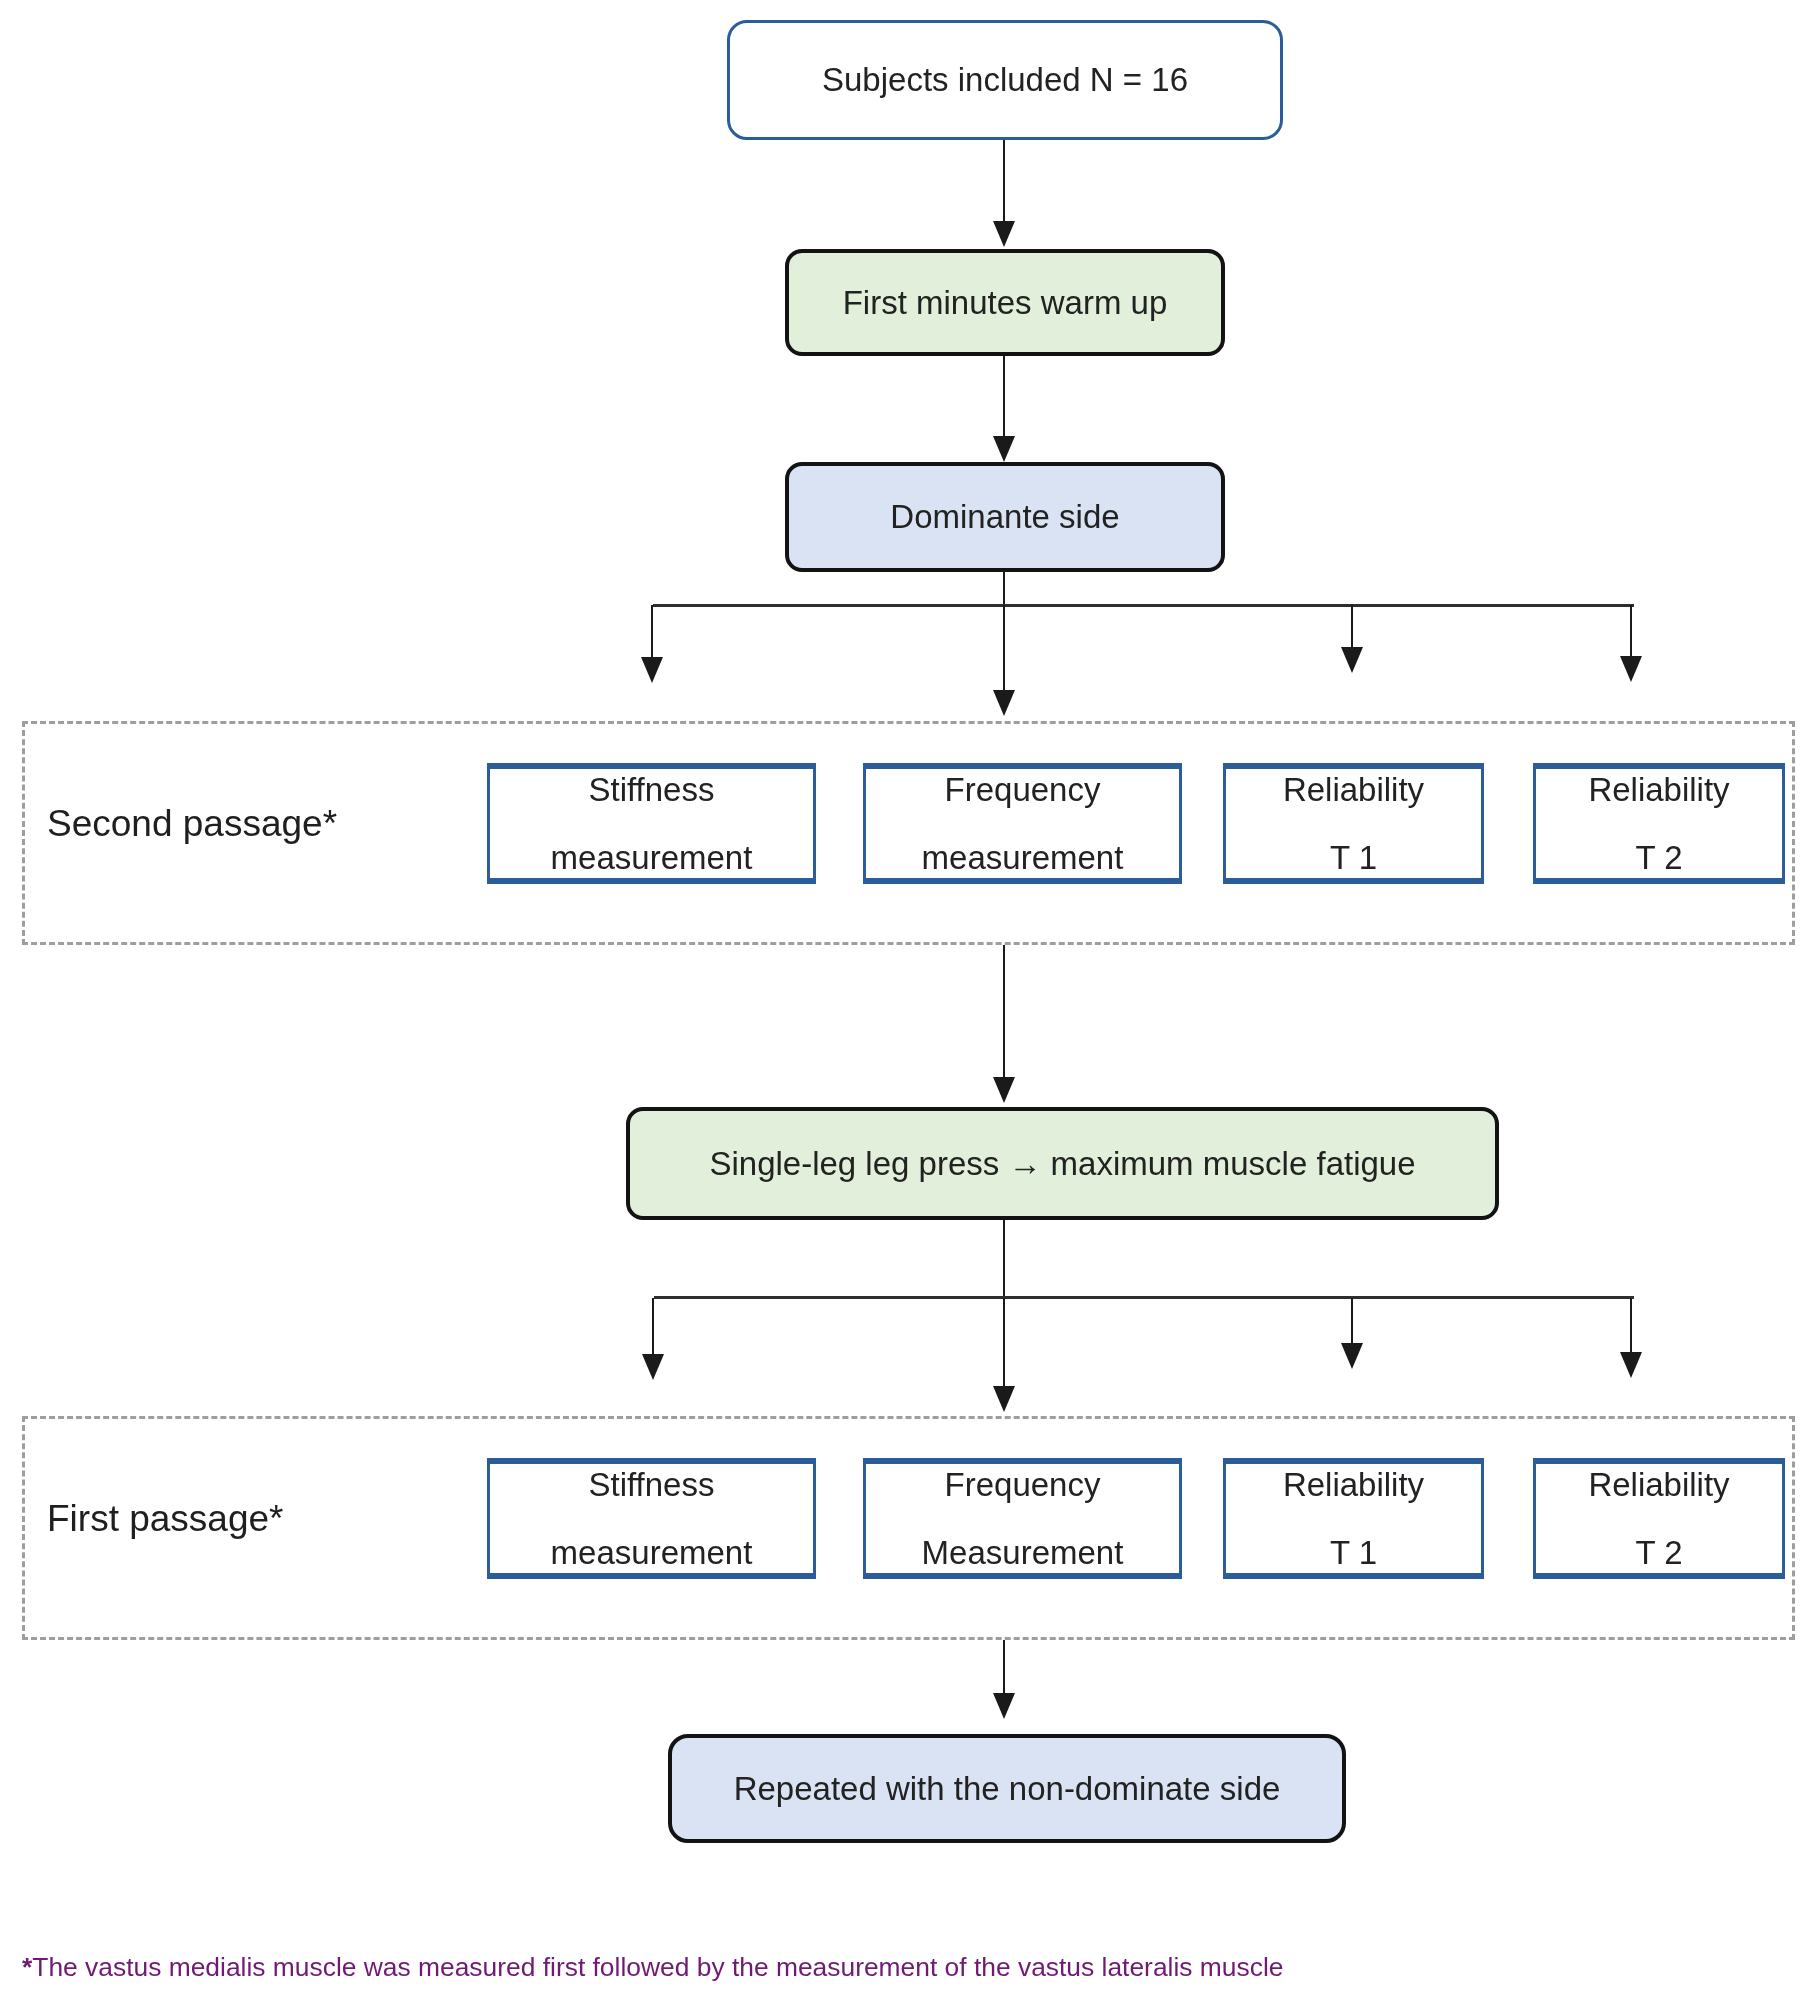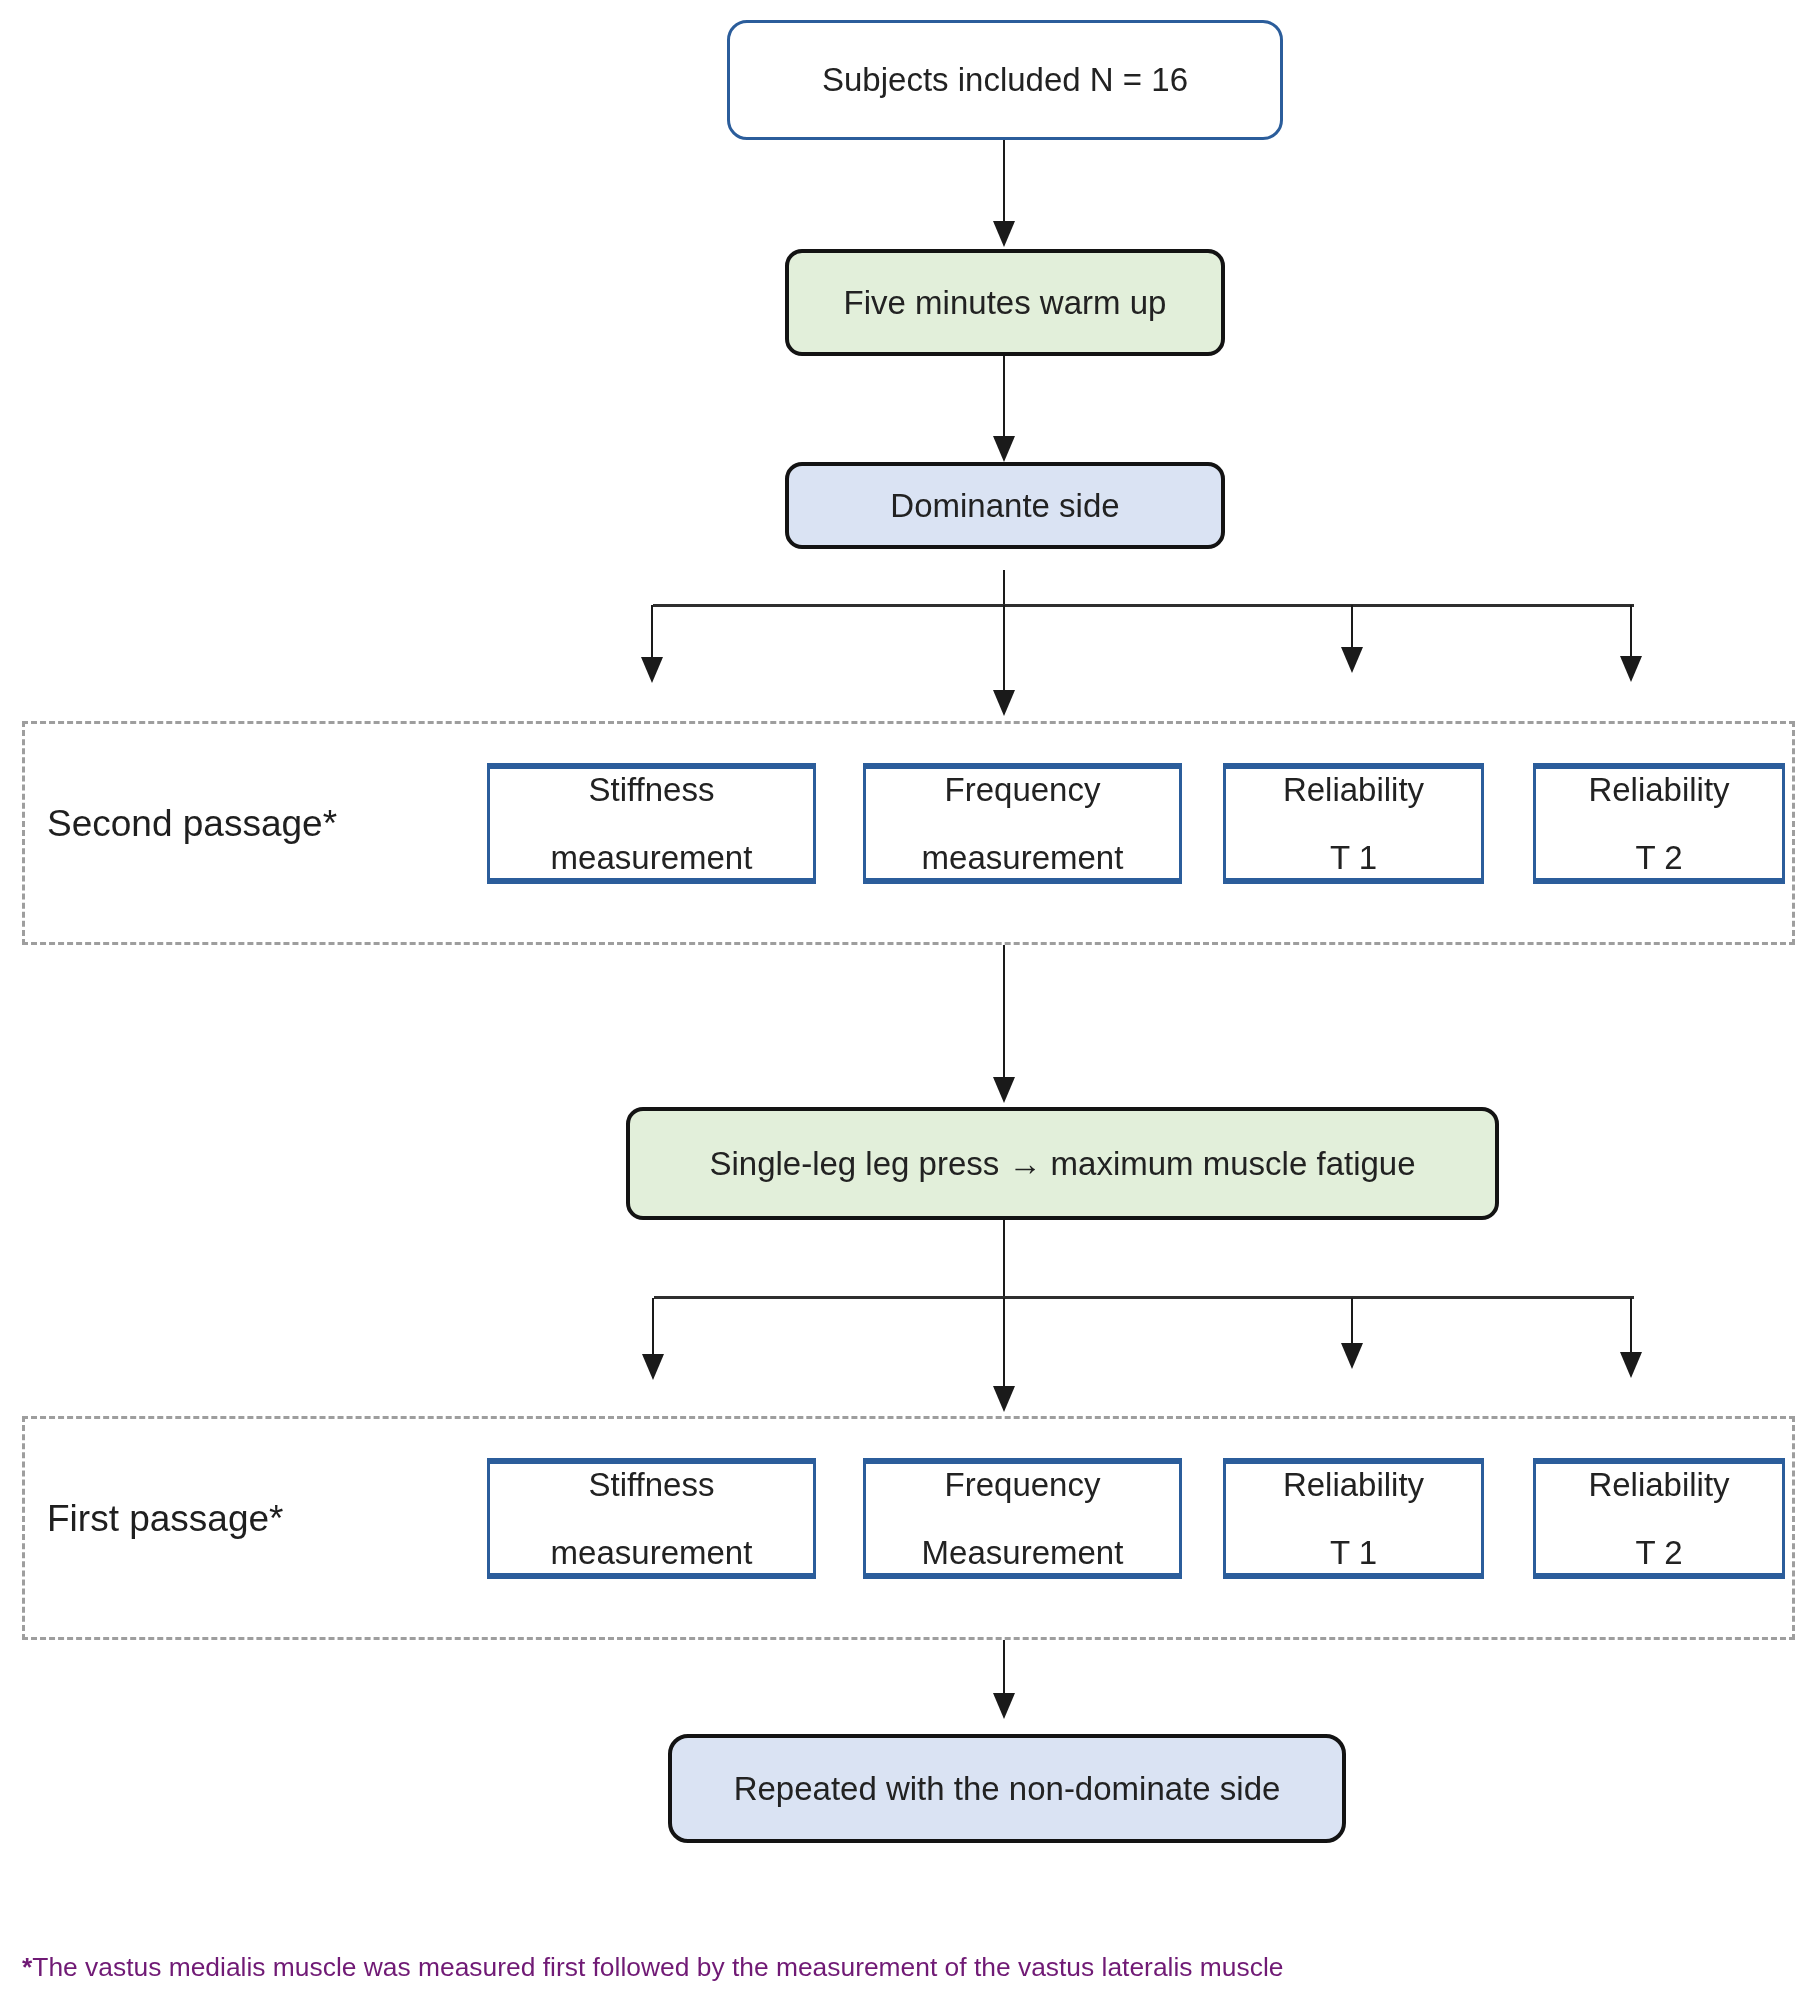--- a/index.html
+++ b/index.html
@@ -86,26 +86,26 @@
 </head>
 <body>
 
 <div class="canvas">
 
   <div class="node round-blue-outline" style="left:727px;top:20px;width:556px;height:120px;">Subjects included N = 16</div>
 
   <div class="vline" style="left:1003px;top:140px;height:81px;"></div>
   <div class="ahead" style="left:993px;top:221px;"></div>
 
-  <div class="node round-black fill-green" style="left:785px;top:249px;width:440px;height:107px;">Five minutes warm up</div>
+  <div class="node round-black fill-green" style="left:785px;top:249px;width:440px;height:107px;">First minutes warm up</div>
 
   <div class="vline" style="left:1003px;top:356px;height:80px;"></div>
   <div class="ahead" style="left:993px;top:436px;"></div>
 
-  <div class="node round-black fill-blue" style="left:785px;top:462px;width:440px;height:87px;">Dominante side</div>
+  <div class="node round-black fill-blue" style="left:785px;top:462px;width:440px;height:110px;">Dominante side</div>
 
   <div class="vline" style="left:1003px;top:570px;height:36px;"></div>
   <div class="hline" style="left:653px;top:604px;width:981px;"></div>
 
   <div class="vline" style="left:651px;top:605px;height:54px;"></div>
   <div class="ahead" style="left:641px;top:657px;"></div>
 
   <div class="vline" style="left:1003px;top:605px;height:86px;"></div>
   <div class="ahead" style="left:993px;top:690px;"></div>
 

